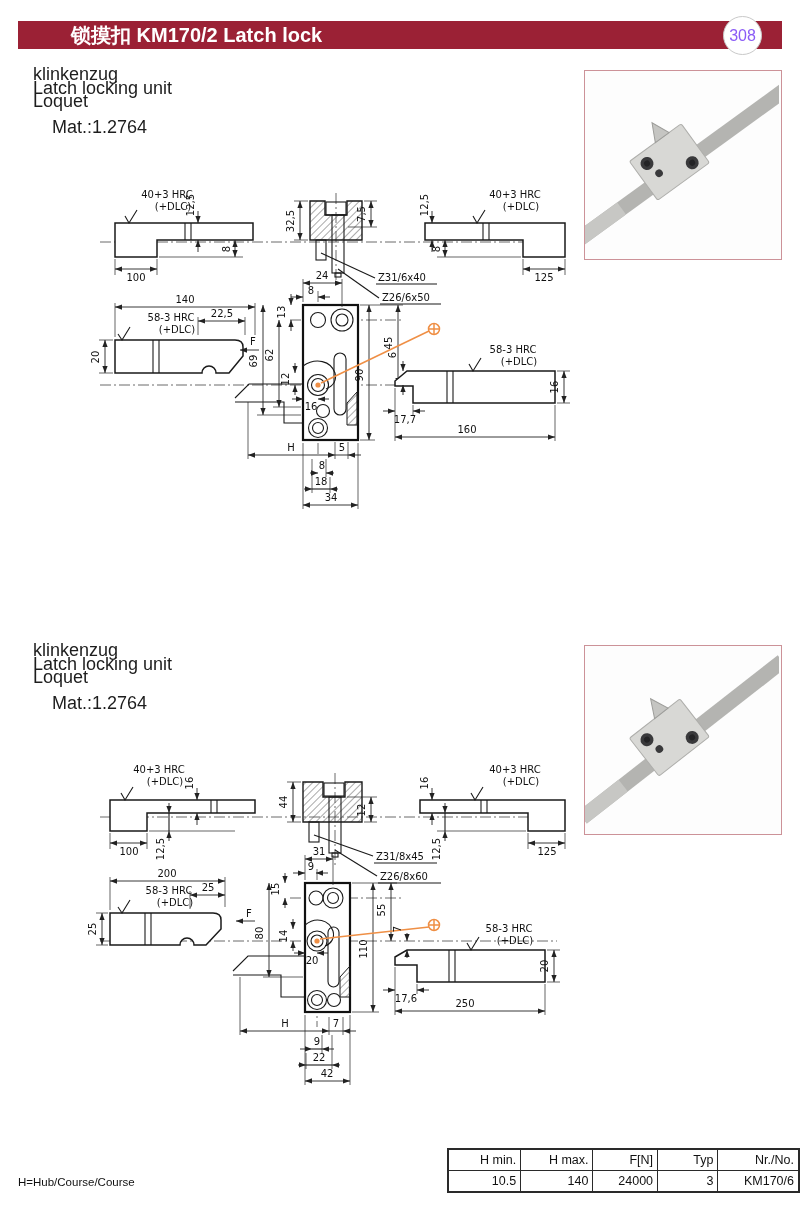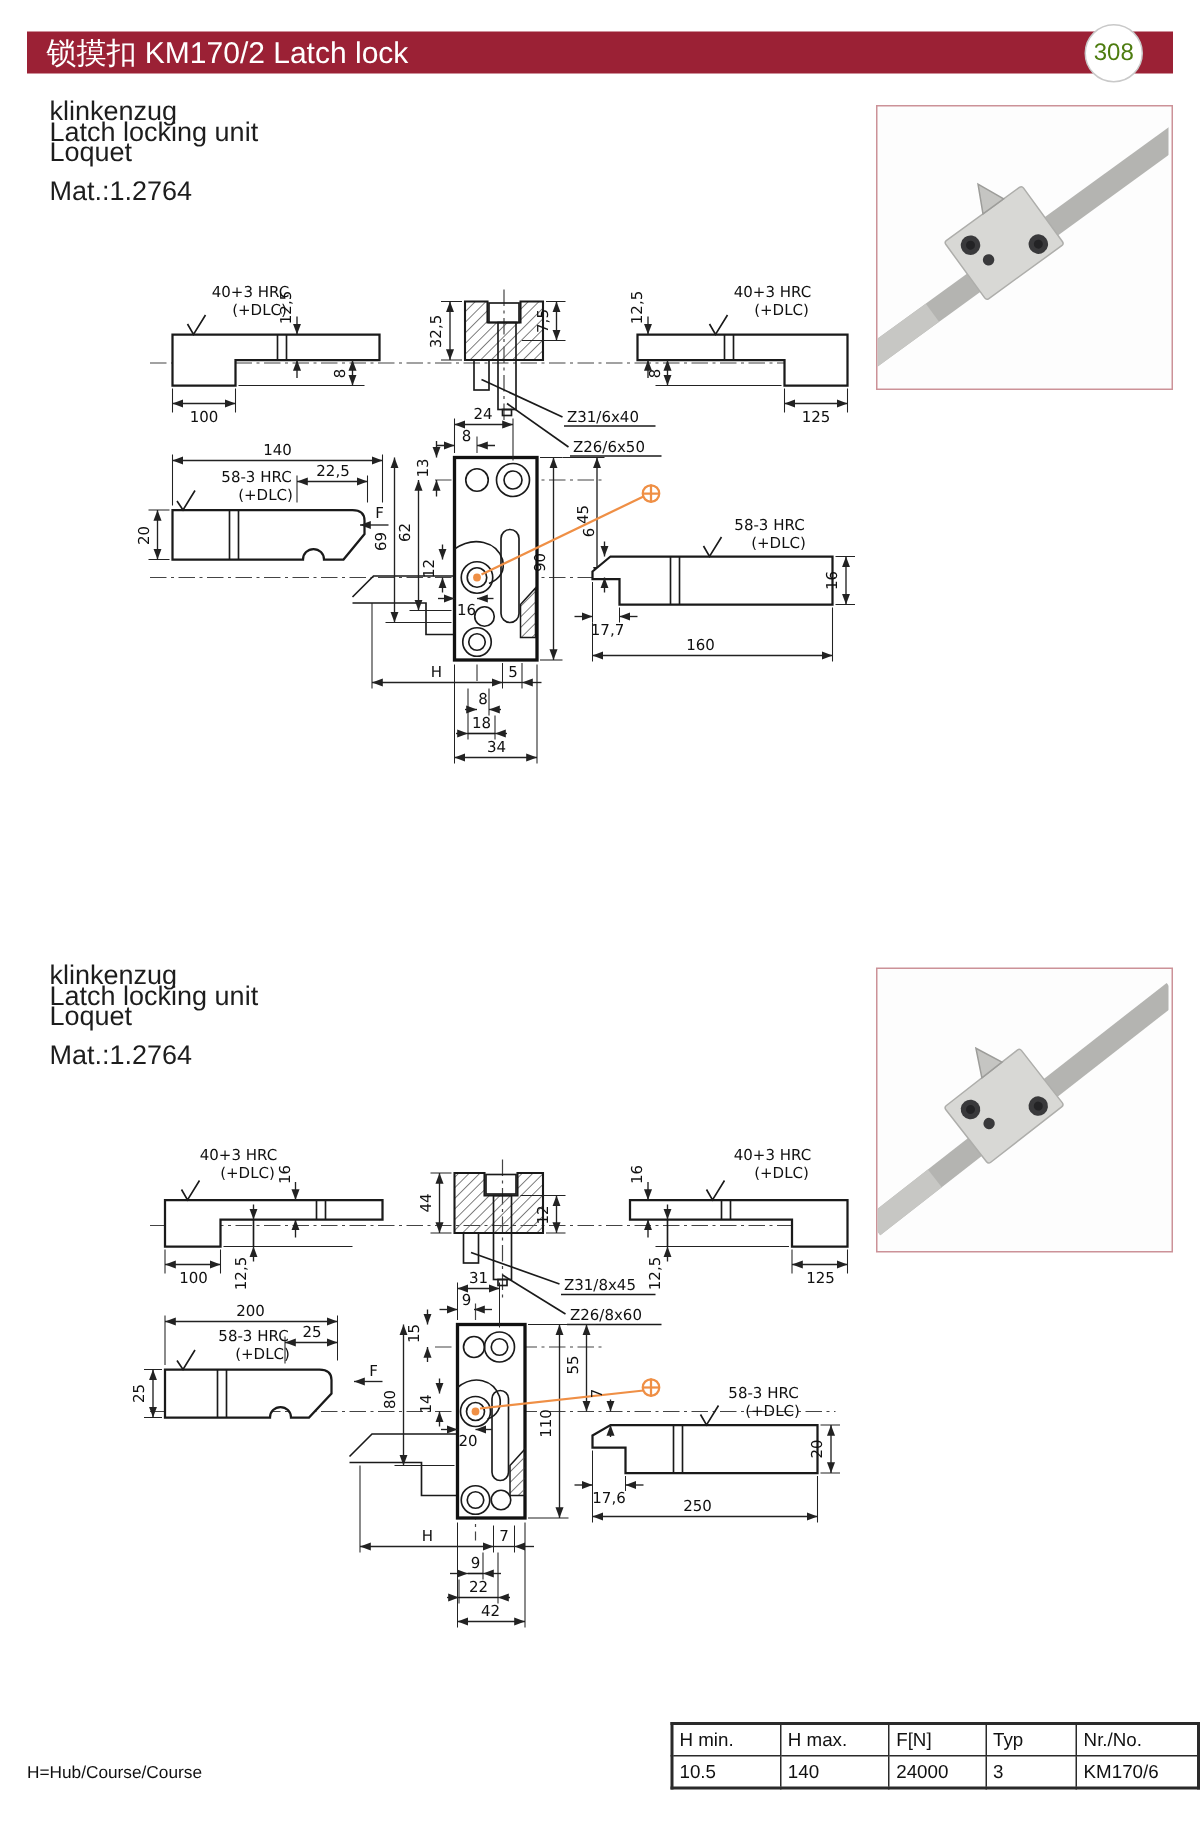--- a/index.html
+++ b/index.html
@@ -1,37 +1,37 @@
 <!DOCTYPE html>
 <html><head>
 <meta charset="utf-8">
 <style>
   html,body{margin:0;padding:0;background:#fff;}
   .page{position:relative;width:800px;height:1225px;background:#fff;font-family:"Liberation Sans",sans-serif;overflow:hidden;}
   .bar{position:absolute;left:18px;width:764px;height:28px;background:#9b2135;color:#fff;display:flex;align-items:center;}
-  .bar .t{font-size:20px;font-weight:normal;padding-left:13px;white-space:nowrap;}
-  .badge{position:absolute;left:723px;top:16px;width:37px;height:37px;border-radius:50%;background:#fff;border:1px solid #c9c9c9;z-index:3;display:flex;align-items:center;justify-content:center;font-size:16px;color:#4d7c0f;}
+  .bar .t{font-size:20px;font-weight:bold;padding-left:13px;white-space:nowrap;margin-left:40px;}
+  .badge{position:absolute;left:723px;top:16px;width:37px;height:37px;border-radius:50%;background:#fff;border:1px solid #c9c9c9;z-index:3;display:flex;align-items:center;justify-content:center;font-size:16px;color:#8b5cf6;}
   .subs{position:absolute;left:33px;font-size:18px;color:#1d1d1d;line-height:13.5px;}
-  .mat{margin-top:12px;}
+  .mat{margin-top:12px;margin-left:19px;}
   .photo{position:absolute;left:584px;width:196px;height:188px;border:1px solid #cc9298;background:#fdfdfd;overflow:hidden;}
   .drw{position:absolute;}
   svg text{font-family:"DejaVu Sans",sans-serif;}
   .dt{font-size:10px;fill:#111;}
   .cl{stroke:#444;stroke-width:0.8;stroke-dasharray:11 3 2 3;fill:none;}
   .ol{fill:#fff;stroke:#1a1a1a;stroke-width:1.5;}
   .ol2{fill:#fff;stroke:#111;stroke-width:2.2;}
   .th{stroke:#1a1a1a;stroke-width:1.1;fill:none;}
   .dl{stroke:#222;stroke-width:0.9;fill:none;}
   .ext{stroke:#222;stroke-width:0.7;fill:none;}
   .hatchf{fill:url(#hatch);stroke:#1a1a1a;stroke-width:1.4;}
   .hatchp{fill:url(#hatch);stroke:#1a1a1a;stroke-width:1;}
   .or{stroke:#ef8f45;stroke-width:1.5;fill:none;}
   .ftn{position:absolute;left:18px;top:1176px;font-size:11.5px;color:#111;}
   table.spec{position:absolute;left:447px;top:1148px;border-collapse:collapse;font-size:12.5px;color:#111;border:2px solid #2a2a2a;}
-  .spec td{border:1px solid #2a2a2a;text-align:left;height:20px;padding:0 4px;}
+  .spec td{border:1px solid #2a2a2a;text-align:right;height:20px;padding:0 4px;}
   .spec .b{font-weight:normal;}
   .w1{width:64px}.w2{width:64px}.w3{width:56px}.w4{width:52px}.w5{width:72px}
 </style>
 </head>
 <body>
 
 <div class="page">
 
   <div class="bar" style="top:21px">
     <span class="t">锁摸扣  KM170/2 Latch lock</span>

